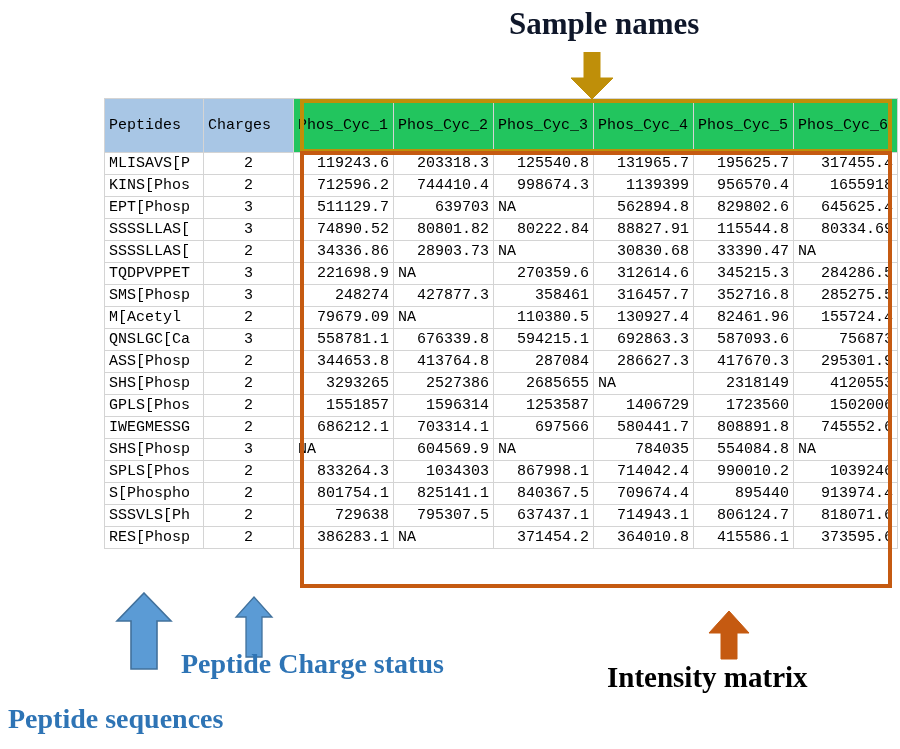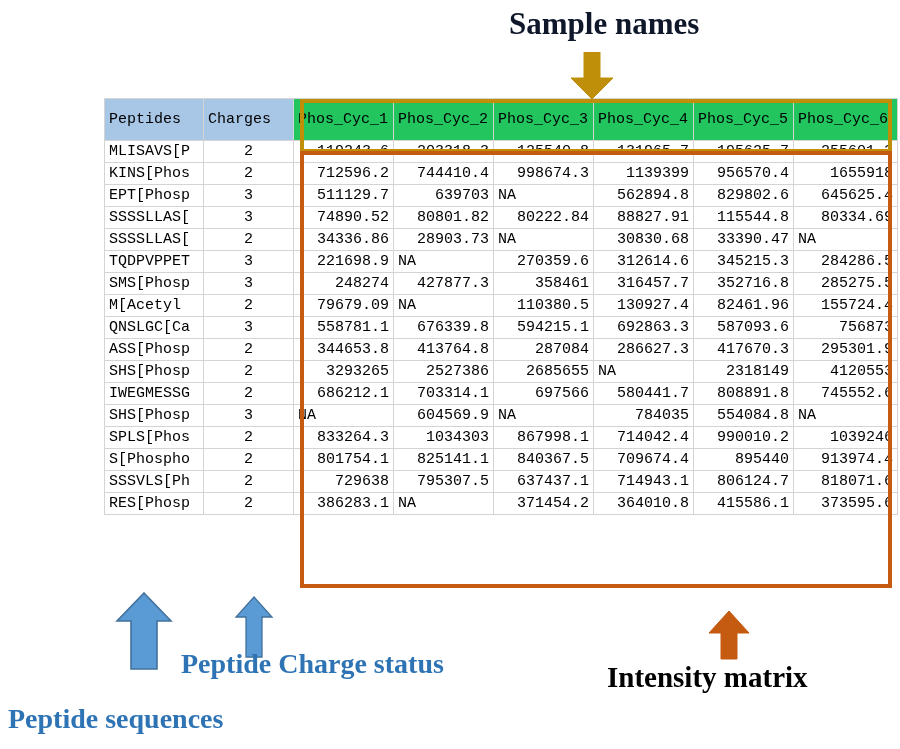--- a/index.html
+++ b/index.html
@@ -65,21 +65,21 @@
     border:1px solid #d4d4d4;
     padding:0 4px;
     height:22px;
     overflow:hidden;
     white-space:nowrap;
     font-weight:normal;
     box-sizing:border-box;
   }
   
   #sheet thead th{
-    height:42px;
+    height:54px;
     vertical-align:middle;
     text-align:left;
   }
   th.hdr-key{
     background:#a8c6e5;
     color:#000;
     font-size:15px;
   }
   th.hdr-smp{
     background:#22c55e;
@@ -143,21 +143,21 @@
   </thead>
   <tbody id="sheet-body">
       <tr>
         <td class="pep">MLISAVS[P</td>
         <td class="chg">2</td>
         <td class="val">119243.6</td>
         <td class="val">203318.3</td>
         <td class="val">125540.8</td>
         <td class="val">131965.7</td>
         <td class="val">195625.7</td>
-        <td class="val">255601.3</td>
+        <td class="val">317455.4</td>
       </tr>
       <tr>
         <td class="pep">KINS[Phos</td>
         <td class="chg">2</td>
         <td class="val">712596.2</td>
         <td class="val">744410.4</td>
         <td class="val">998674.3</td>
         <td class="val">1139399</td>
         <td class="val">956570.4</td>
         <td class="val">1655918</td>
@@ -246,20 +246,30 @@
         <td class="pep">SHS[Phosp</td>
         <td class="chg">2</td>
         <td class="val">3293265</td>
         <td class="val">2527386</td>
         <td class="val">2685655</td>
         <td class="val na">NA</td>
         <td class="val">2318149</td>
         <td class="val">4120553</td>
       </tr>
       <tr>
+        <td class="pep">GPLS[Phos</td>
+        <td class="chg">2</td>
+        <td class="val">1551857</td>
+        <td class="val">1596314</td>
+        <td class="val">1253587</td>
+        <td class="val">1406729</td>
+        <td class="val">1723560</td>
+        <td class="val">1502006</td>
+      </tr>
+      <tr>
         <td class="pep">IWEGMESSG</td>
         <td class="chg">2</td>
         <td class="val">686212.1</td>
         <td class="val">703314.1</td>
         <td class="val">697566</td>
         <td class="val">580441.7</td>
         <td class="val">808891.8</td>
         <td class="val">745552.6</td>
       </tr>
       <tr>

